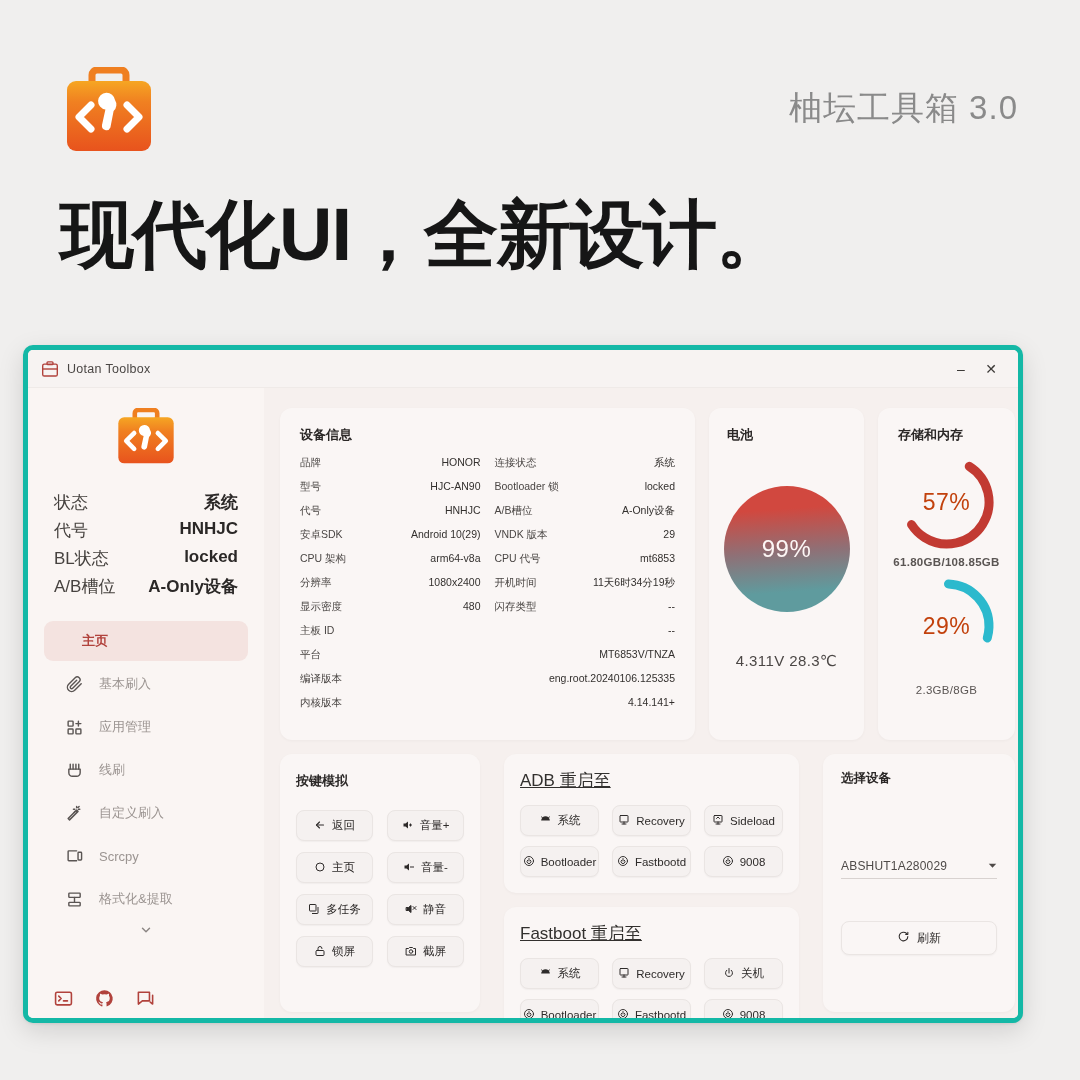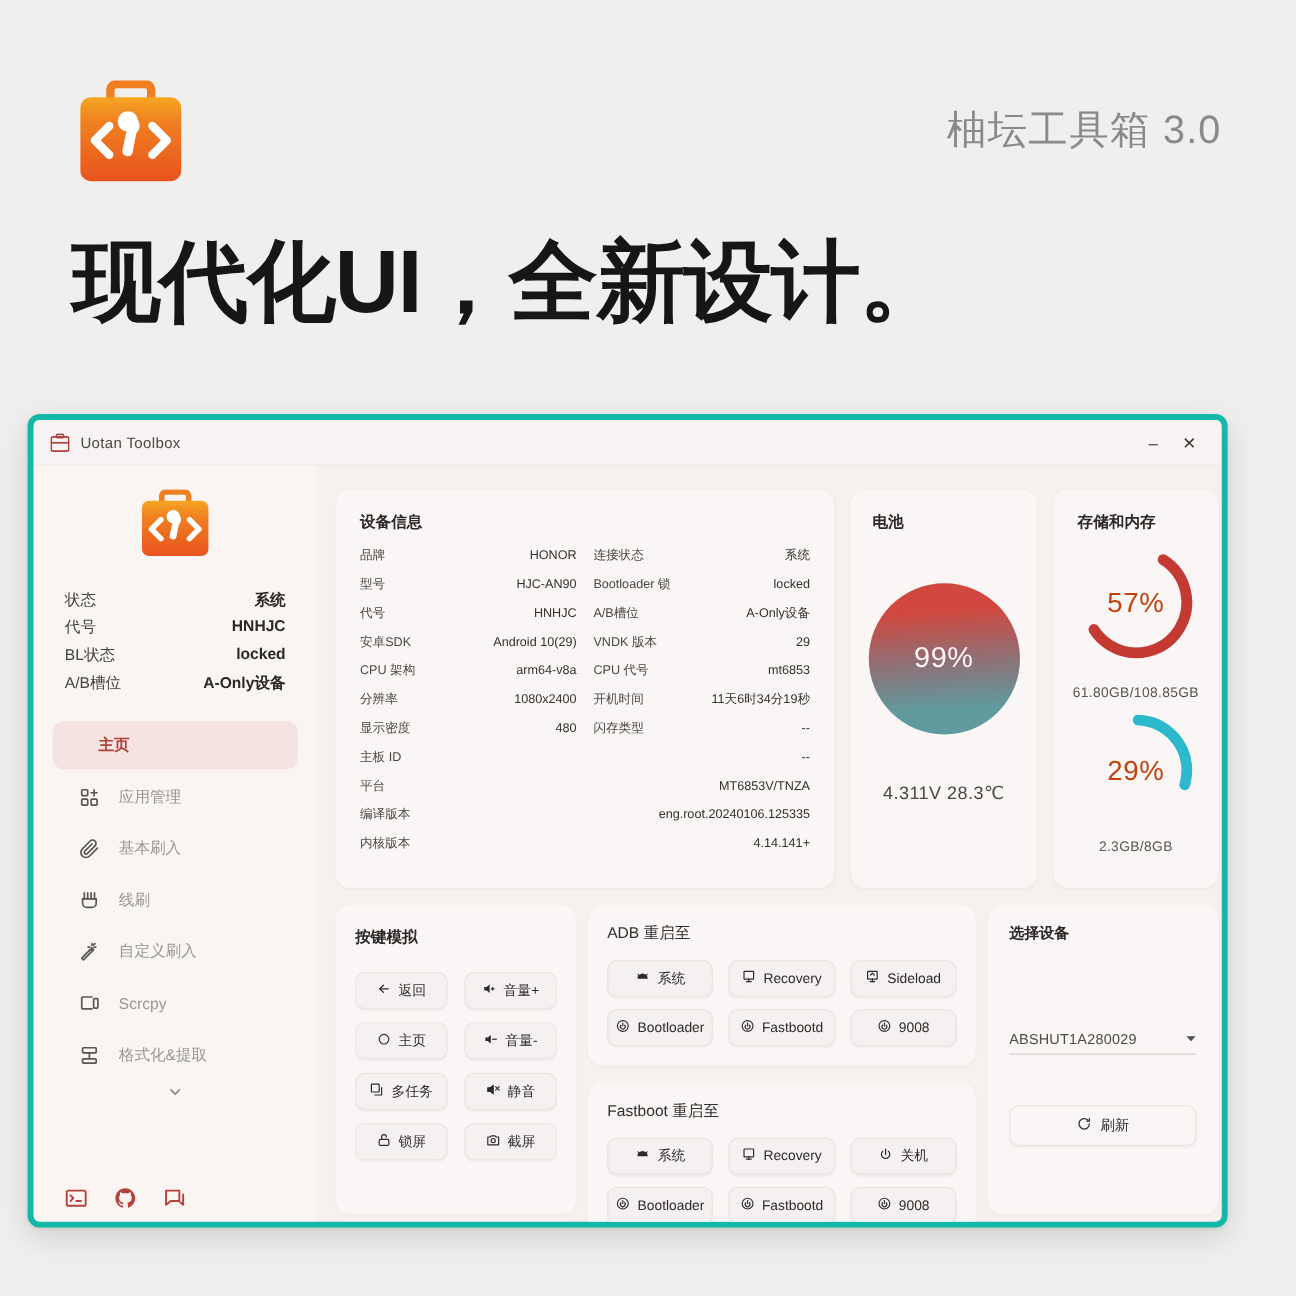--- a/index.html
+++ b/index.html
@@ -61,21 +61,21 @@
   #sidebar {
     width: 236px; flex: 0 0 236px;
     background: #faf5f3;
     position: relative;
     display: flex; flex-direction: column;
   }
   #sidebar-logo { margin: 20px auto 0; width: 62px; height: 58px; display:block; }
 
   #device-summary {
     margin: 22px 26px 0 26px;
-    font-size: 13px; color: #2f2c2b;
+    font-size: 17px; color: #2f2c2b;
   }
   .summary-row { display: flex; justify-content: space-between; padding: 2.5px 0; }
   .summary-label { color: #46423f; font-weight: 500; }
   .summary-value { color: #2b2827; font-weight: 600; }
 
   #nav-list { margin-top: 18px; }
   .nav-item {
     display: flex; align-items: center;
     height: 40px; margin: 3px 16px;
     border-radius: 9px; cursor: pointer;
@@ -154,45 +154,45 @@
     display: flex; flex-direction: column; align-items: center;
   }
   #storage-card .card-title { align-self: flex-start; margin-left: 20px; }
   .ring-wrap { position: relative; width: 104px; height: 104px; }
   .ring-label {
     position: absolute; inset: 0; display: flex; align-items: center; justify-content: center;
     font-size: 23px; color: #c2410c; letter-spacing: .5px;
   }
   .ring-caption { font-size: 11.5px; color: #5a5553; letter-spacing: .3px; }
   #storage-ring-wrap { margin-top: 6px; }
-  #storage-caption { margin-top: 18px; }
+  #storage-caption { margin-top: 2px; font-weight: bold; }
   #memory-ring-wrap { margin-top: 6px; }
   #memory-caption { margin-top: 6px; }
 
   
-  #bottom-row { display: flex; gap: 10px; flex: 1; min-height: 0; }
+  #bottom-row { display: flex; gap: 24px; flex: 1; min-height: 0; }
 
   #keysim-card { flex: 0 0 200px; padding: 18px 16px; }
   #keysim-card .card-title { margin-bottom: 20px; }
   #keysim-grid {
     display: grid; grid-template-columns: 1fr 1fr; gap: 11px 14px;
   }
   .btn {
     height: 31px; border-radius: 8px;
     background: #f5f1f0; border: 1px solid #eae5e3;
     display: flex; align-items: center; justify-content: center; gap: 6px;
     font-size: 11.5px; color: #2e2b2a; cursor: pointer;
     box-shadow: 0 1px 1.5px rgba(0,0,0,0.04);
     white-space: nowrap;
   }
   .btn svg { flex: 0 0 auto; }
 
   #reboot-col { flex: 1; display: flex; flex-direction: column; gap: 14px; }
   .reboot-card { padding: 15px 16px 16px 16px; }
-  .reboot-card .card-title { margin-bottom: 13px; font-weight: normal; font-size: 13px; color:#32302e;}
+  .reboot-card .card-title { margin-bottom: 13px; font-weight: normal; font-size: 17px; color:#32302e;text-decoration:underline;}
   .reboot-grid { display: grid; grid-template-columns: 1fr 1fr 1fr; gap: 10px 13px; }
 
   #device-select-card {
     flex: 0 0 192px; padding: 16px 18px;
     display: flex; flex-direction: column;
   }
   #device-select-card .card-title { margin-bottom: 0; font-weight: bold; font-size: 12.5px;}
   #device-select-wrap {
     margin-top: 72px; position: relative;
     border-bottom: 1px solid #d8d2d0; padding-bottom: 5px;
@@ -294,36 +294,36 @@
 
       <div id="nav-list">
 
         <div class="nav-item active">
           <span class="nav-label">主页</span>
         </div>
 
         <div class="nav-item">
           <span class="nav-icon">
             <svg width="17" height="17" viewBox="0 0 24 24" fill="none" stroke="currentColor" stroke-width="2" stroke-linecap="round" stroke-linejoin="round">
+              <path d="M21.44 11.05l-9.19 9.19a6 6 0 0 1-8.49-8.49l9.19-9.19a4 4 0 0 1 5.66 5.66l-9.2 9.19a2 2 0 0 1-2.83-2.83l8.49-8.48"></path>
+            </svg>
+          </span>
+          <span class="nav-label">基本刷入</span>
+        </div>
+
+        <div class="nav-item">
+          <span class="nav-icon">
+            <svg width="17" height="17" viewBox="0 0 24 24" fill="none" stroke="currentColor" stroke-width="2" stroke-linecap="round" stroke-linejoin="round">
               <rect x="3" y="3" width="7" height="7" rx="1"></rect>
               <rect x="3" y="14" width="7" height="7" rx="1"></rect>
               <rect x="14" y="14" width="7" height="7" rx="1"></rect>
               <path d="M17.5 3v7M14 6.5h7"></path>
             </svg>
           </span>
           <span class="nav-label">应用管理</span>
-        </div>
-
-        <div class="nav-item">
-          <span class="nav-icon">
-            <svg width="17" height="17" viewBox="0 0 24 24" fill="none" stroke="currentColor" stroke-width="2" stroke-linecap="round" stroke-linejoin="round">
-              <path d="M21.44 11.05l-9.19 9.19a6 6 0 0 1-8.49-8.49l9.19-9.19a4 4 0 0 1 5.66 5.66l-9.2 9.19a2 2 0 0 1-2.83-2.83l8.49-8.48"></path>
-            </svg>
-          </span>
-          <span class="nav-label">基本刷入</span>
         </div>
 
         <div class="nav-item">
           <span class="nav-icon">
             <svg width="17" height="17" viewBox="0 0 24 24" fill="none" stroke="currentColor" stroke-width="2" stroke-linecap="round" stroke-linejoin="round">
               <path d="M6 3v7M10 3v7M14 3v7M18 3v7"></path>
               <path d="M4 10h16v5a5 5 0 0 1-5 5H9a5 5 0 0 1-5-5z"></path>
             </svg>
           </span>
           <span class="nav-label">线刷</span>

